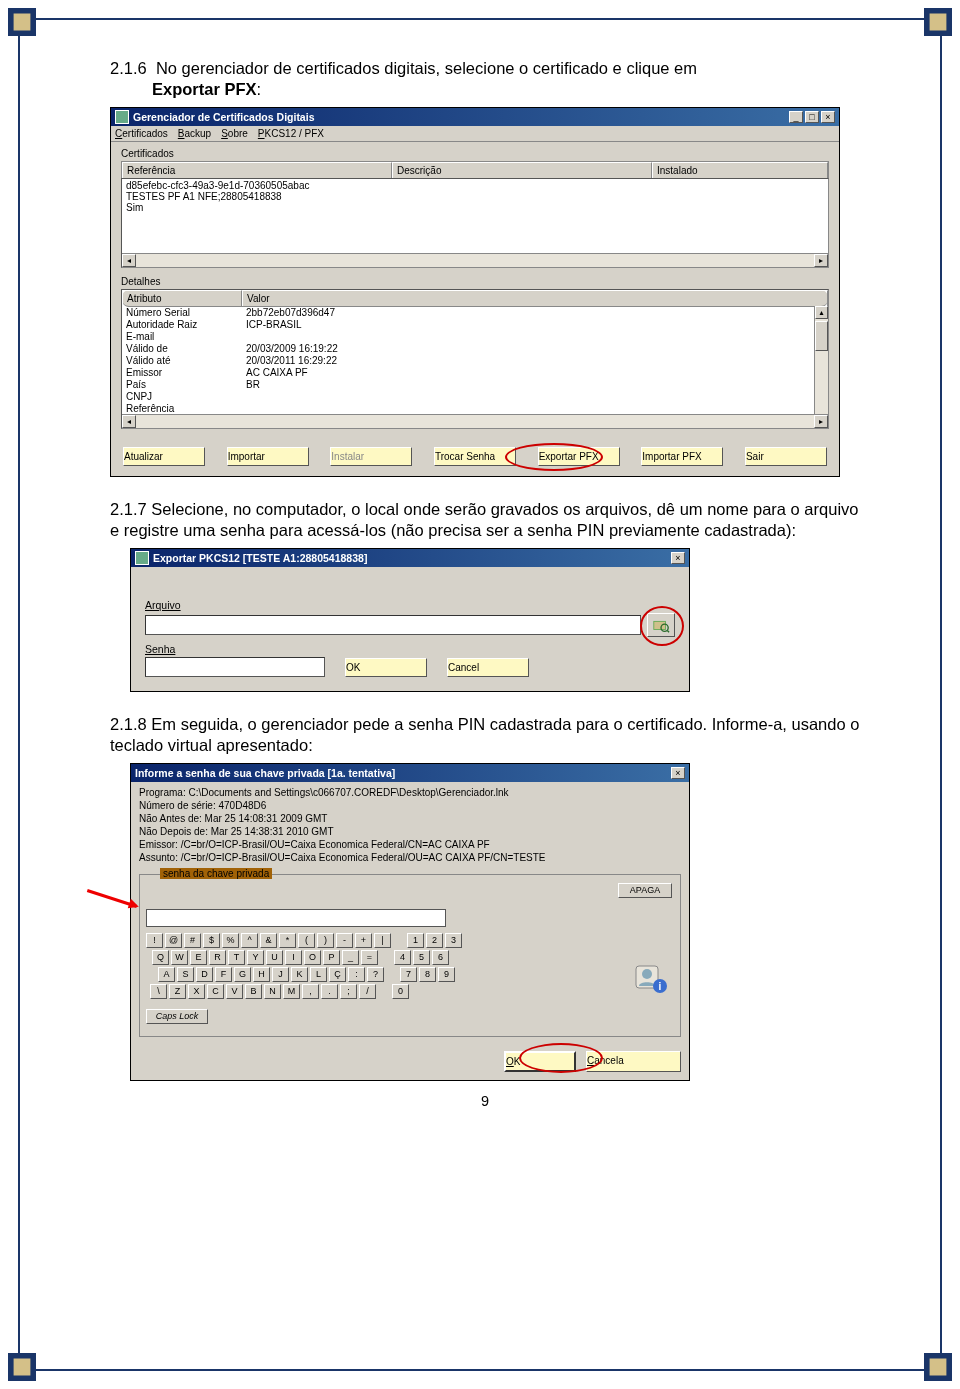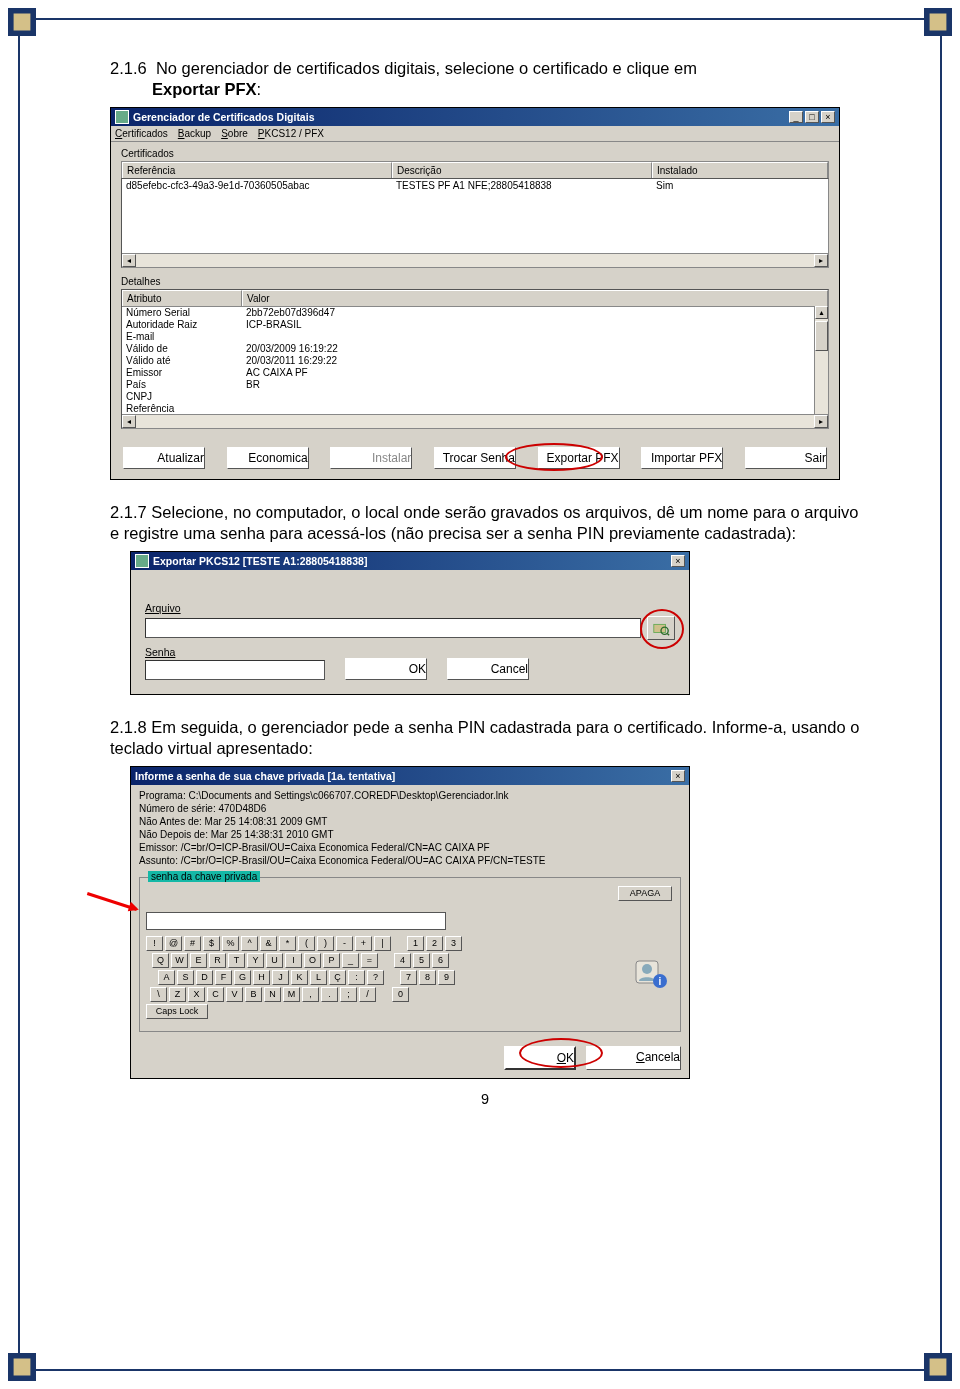--- a/index.html
+++ b/index.html
@@ -25,53 +25,53 @@
 .titlebar .tbtns { display: flex; gap: 2px; }
 .titlebar .tbtn { width: 14px; height: 12px; background: #d6d2c9; border: 1px solid #fff; border-right-color: #555; border-bottom-color: #555; font-size: 9px; text-align: center; line-height: 10px; color: #000; }
 .menubar { background: #d6d2c9; padding: 2px 4px; display: flex; gap: 10px; font-size: 10px; border-bottom: 1px solid #888; }
 .menubar span { }
 .menubar span u { text-decoration: underline; }
 .winbody { padding: 6px 10px 10px 10px; }
 .grp-label { font-size: 10px; margin-bottom: 2px; }
 .listhdr { display: flex; background: #d6d2c9; border: 1px solid #888; border-bottom: none; font-size: 10px; }
 .listhdr .col { padding: 2px 4px; border-right: 1px solid #888; background: #d6d2c9; border-top: 1px solid #fff; border-left: 1px solid #fff; }
 .listbox { background: #fff; border: 1px solid #888; border-top: 1px solid #555; border-left: 1px solid #555; height: 90px; position: relative; overflow: hidden; }
-.listrow { display: flex; font-size: 10px; padding: 1px 4px; }
+.listrow { display: flex; font-size: 10px; padding: 1px 4px; flex-direction: column; }
 .scroll-h { position: absolute; bottom: 0; left: 0; right: 0; height: 14px; background: #e8e4da; border-top: 1px solid #888; display: flex; }
 .scroll-h .arr { width: 14px; height: 13px; background: #d6d2c9; border: 1px solid #fff; border-right-color: #555; border-bottom-color: #555; text-align: center; font-size: 8px; line-height: 11px; }
 .scroll-h .track { flex: 1; }
 .details-box { background: #fff; border: 1px solid #888; border-top: 1px solid #555; border-left: 1px solid #555; height: 140px; position: relative; overflow: hidden; font-size: 10px; }
-.details-hdr { display: flex; background: #d6d2c9; border-bottom: 1px solid #888; }
+.details-hdr { display: flex; background: #d6d2c9; border-bottom: 1px solid #888; border-radius: 7px; }
 .details-hdr .col { padding: 2px 4px; border-right: 1px solid #888; border-top: 1px solid #fff; border-left: 1px solid #fff; }
 .drow { display: flex; padding: 0 4px; line-height: 12px; }
 .drow .dc1 { width: 120px; }
 .drow .dc2 { flex: 1; }
 .scroll-v { position: absolute; top: 16px; right: 0; bottom: 14px; width: 14px; background: #e8e4da; border-left: 1px solid #888; }
 .scroll-v .arr { height: 13px; background: #d6d2c9; border: 1px solid #fff; border-right-color: #555; border-bottom-color: #555; text-align: center; font-size: 8px; line-height: 11px; }
 .scroll-v .thumb { height: 30px; background: #d6d2c9; border: 1px solid #fff; border-right-color: #555; border-bottom-color: #555; margin-top: 2px; }
 .btnrow { display: flex; gap: 14px; margin-top: 18px; justify-content: space-between; padding: 0 2px; }
-.wbtn { background: #ffffff; border: 1px solid #555; border-top-color: #fff; border-left-color: #fff; padding: 3px 0; font-size: 12px; text-align: right; width: 82px; }
+.wbtn { background: #fef9c3; border: 1px solid #555; border-top-color: #fff; border-left-color: #fff; padding: 3px 0; font-size: 10px; text-align: left; width: 82px; }
 .wbtn.disabled { color: #888; }
 .circle-hl { border: 2.5px solid #c00; border-radius: 50%; position: absolute; }
 
 
 .win2 { width: 560px; margin-left: 20px; }
 .field-label { font-size: 10.5px; margin: 6px 0 2px 0; text-decoration: underline; }
 .txt-input { background: #fff; border: 1px solid #555; border-top: 1px solid #333; border-left: 1px solid #333; height: 20px; width: 100%; }
 .inputrow { display: flex; gap: 6px; align-items: center; }
 .icon-btn { width: 28px; height: 24px; background: #d6d2c9; border: 1px solid #fff; border-right-color: #555; border-bottom-color: #555; display: flex; align-items: center; justify-content: center; position: relative; }
 .icon-btn svg { width: 18px; height: 18px; }
 .d2-row2 { display: flex; align-items: flex-end; gap: 20px; }
 .d2-row2 .senha-grp { width: 180px; }
 
 
 .win3 { width: 560px; margin-left: 20px; }
 .infoline { font-size: 10px; padding: 0 2px; line-height: 13px; }
 .kb-group { border: 1px solid #888; margin: 10px 2px 6px 2px; padding: 8px 6px 10px 6px; position: relative; }
-.kb-group .leg { position: absolute; top: -7px; left: 8px; background: #14b8a6; padding: 0 3px; font-size: 10px; text-align: center; }
+.kb-group .leg { position: absolute; top: -7px; left: 20px; background: #a16207; padding: 0 3px; font-size: 10px; text-align: center; }
 .kb-input { background: #fff; border: 1px solid #555; height: 18px; width: 300px; margin-bottom: 6px; }
 .kb-rows { font-size: 9px; }
 .kb-rowline { display: flex; gap: 2px; margin-bottom: 2px; align-items: center; }
 .key { background: #d6d2c9; border: 1px solid #fff; border-right-color: #555; border-bottom-color: #555; width: 17px; height: 15px; text-align: center; line-height: 13px; font-size: 9px; }
 .key.wide { width: 54px; }
 .key.caps { width: 62px; }
 .numpad { margin-left: 14px; display: flex; gap: 2px; }
 .apaga-row { display: flex; justify-content: flex-end; margin-bottom: 11px; padding-right: 2px; }
 .d3-icon { width: 40px; height: 34px; position: absolute; right: 10px; bottom: 40px; }
 .d3-btns { display: flex; justify-content: flex-end; gap: 10px; padding: 4px 8px 8px 0; }
@@ -203,21 +203,21 @@
         </div>
         <div class="scroll-h">
           <div class="arr">◂</div>
           <div class="track"></div>
           <div class="arr">▸</div>
         </div>
       </div>
 
       <div class="btnrow" style="position:relative;">
         <div class="wbtn">Atualizar</div>
-        <div class="wbtn">Economica</div>
+        <div class="wbtn">Importar</div>
         <div class="wbtn disabled">Instalar</div>
         <div class="wbtn">Trocar Senha</div>
         <div class="wbtn">Exportar PFX</div>
         <div class="wbtn">Importar PFX</div>
         <div class="wbtn">Sair</div>
         <div class="circle-hl" style="width:98px; height:28px; left:384px; top:-4px;"></div>
       </div>
     </div>
   </div>
 
@@ -357,21 +357,21 @@
                 <div class="key">M</div>
                 <div class="key">,</div>
                 <div class="key">.</div>
                 <div class="key">;</div>
                 <div class="key">/</div>
                 <div class="numpad">
                   <div class="key">0</div>
                 </div>
               </div>
             </div>
-          <div class="kb-rowline" style="margin-top:2px;">
+          <div class="kb-rowline" style="margin-top:10px;font-style:italic;">
               <div class="key caps">Caps Lock</div>
             </div>
         </div>
         <div class="d3-icon">
           <svg viewBox="0 0 40 34">
               <rect x="6" y="4" width="22" height="22" rx="3" fill="#e8e4da" stroke="#888"></rect>
               <circle cx="17" cy="12" r="5" fill="#8ab"></circle>
               <path d="M9 24c0-5 16-5 16 0" fill="#8ab"></path>
               <circle cx="30" cy="24" r="7" fill="#3a6ecf"></circle>
               <text x="30" y="28" text-anchor="middle" fill="#fff" font-size="10" font-weight="bold">i</text>

